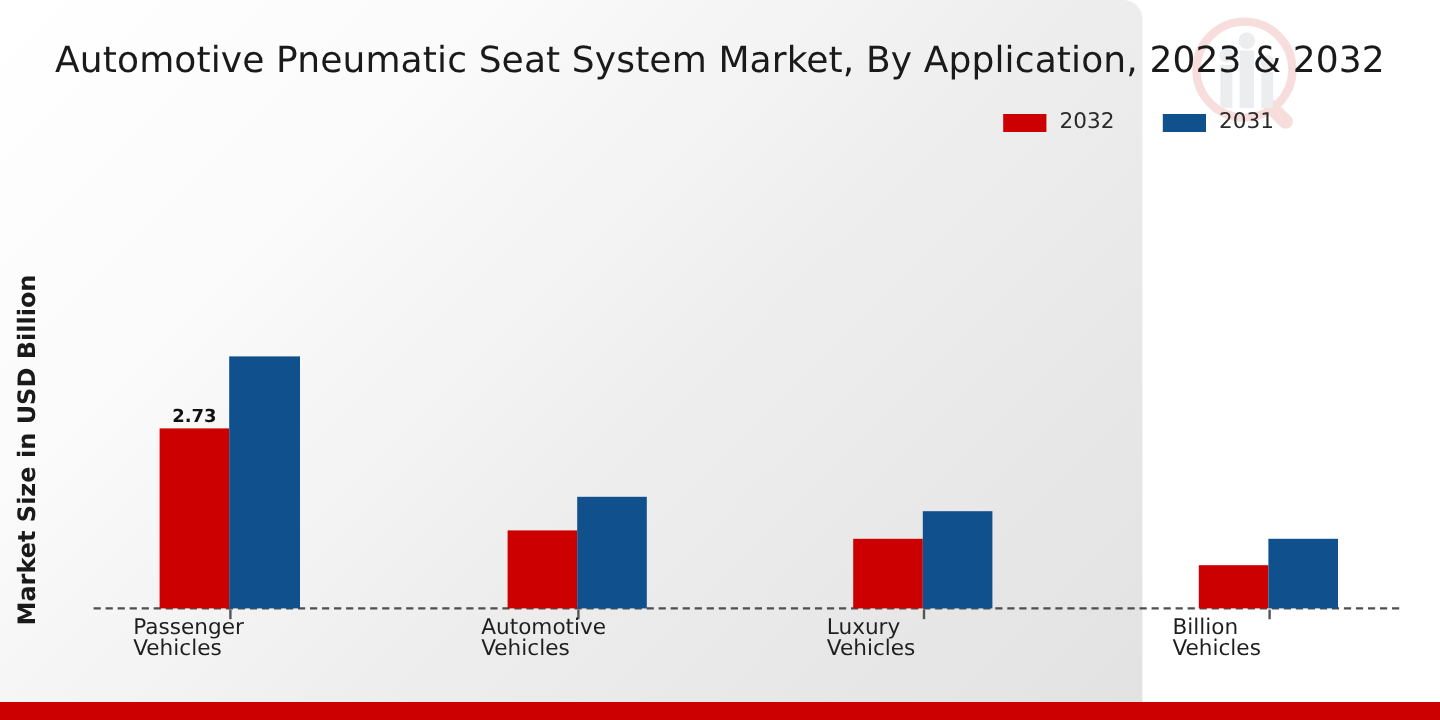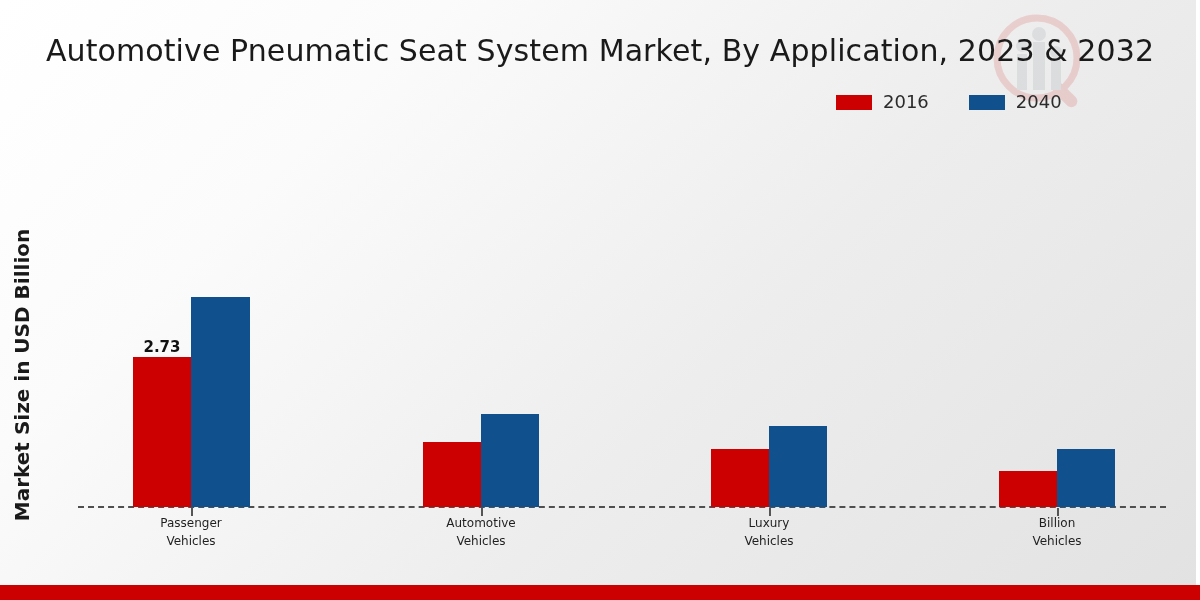--- a/index.html
+++ b/index.html
@@ -8,24 +8,25 @@
   }
   body {
     width: 1200px;
     height: 600px;
     overflow: hidden;
     font-family: "DejaVu Sans", sans-serif;
   }
 
   #chart-root {
     position: relative;
-    width: 1196px;
+    width: 952px;
     height: 600px;
     background: linear-gradient(135deg, #ffffff 0%, #fbfbfb 25%, #ededed 60%, #e2e2e2 100%);
     box-sizing: border-box;
+    border-radius: 16px;
   }
 
   
   #watermark {
     position: absolute;
     left: 985px;
     top: 8px;
     width: 110px;
     height: 110px;
     opacity: 0.13;
@@ -128,22 +129,22 @@
     font-weight: 700;
     color: #111111;
     text-align: center;
     white-space: nowrap;
     font-family: "DejaVu Sans", sans-serif;
   }
 
   .cat-label {
     position: absolute;
     top: 514px;
-    text-align: center;
-    font-size: 12px;
+    text-align: left;
+    font-size: 18px;
     color: #1f1f1f;
     line-height: 18px;
     white-space: nowrap;
     font-family: "DejaVu Sans", sans-serif;
   }
 
   
   #bottom-band {
     position: absolute;
     left: 0;
@@ -169,25 +170,25 @@
       <circle cx="54" cy="26" r="7" fill="#6d7b88"></circle>
       <circle cx="71" cy="44" r="6" fill="#6d7b88"></circle>
     </svg>
   </div>
 
   <div id="chart-title">Automotive Pneumatic Seat System Market, By Application, 2023 &amp; 2032</div>
 
   <div id="legend">
     <div class="legend-item">
       <span class="legend-swatch" style="background:#cc0000"></span>
-      <span class="legend-label">2016</span>
+      <span class="legend-label">2032</span>
     </div>
     <div class="legend-item">
       <span class="legend-swatch" style="background:#10508c"></span>
-      <span class="legend-label">2040</span>
+      <span class="legend-label">2031</span>
     </div>
   </div>
 
   <div id="ylabel">Market Size in USD Billion</div>
 
   <div id="plot">
 
     <div class="axis-line"></div>
 
     <div class="tick" style="left:191px;"></div>

